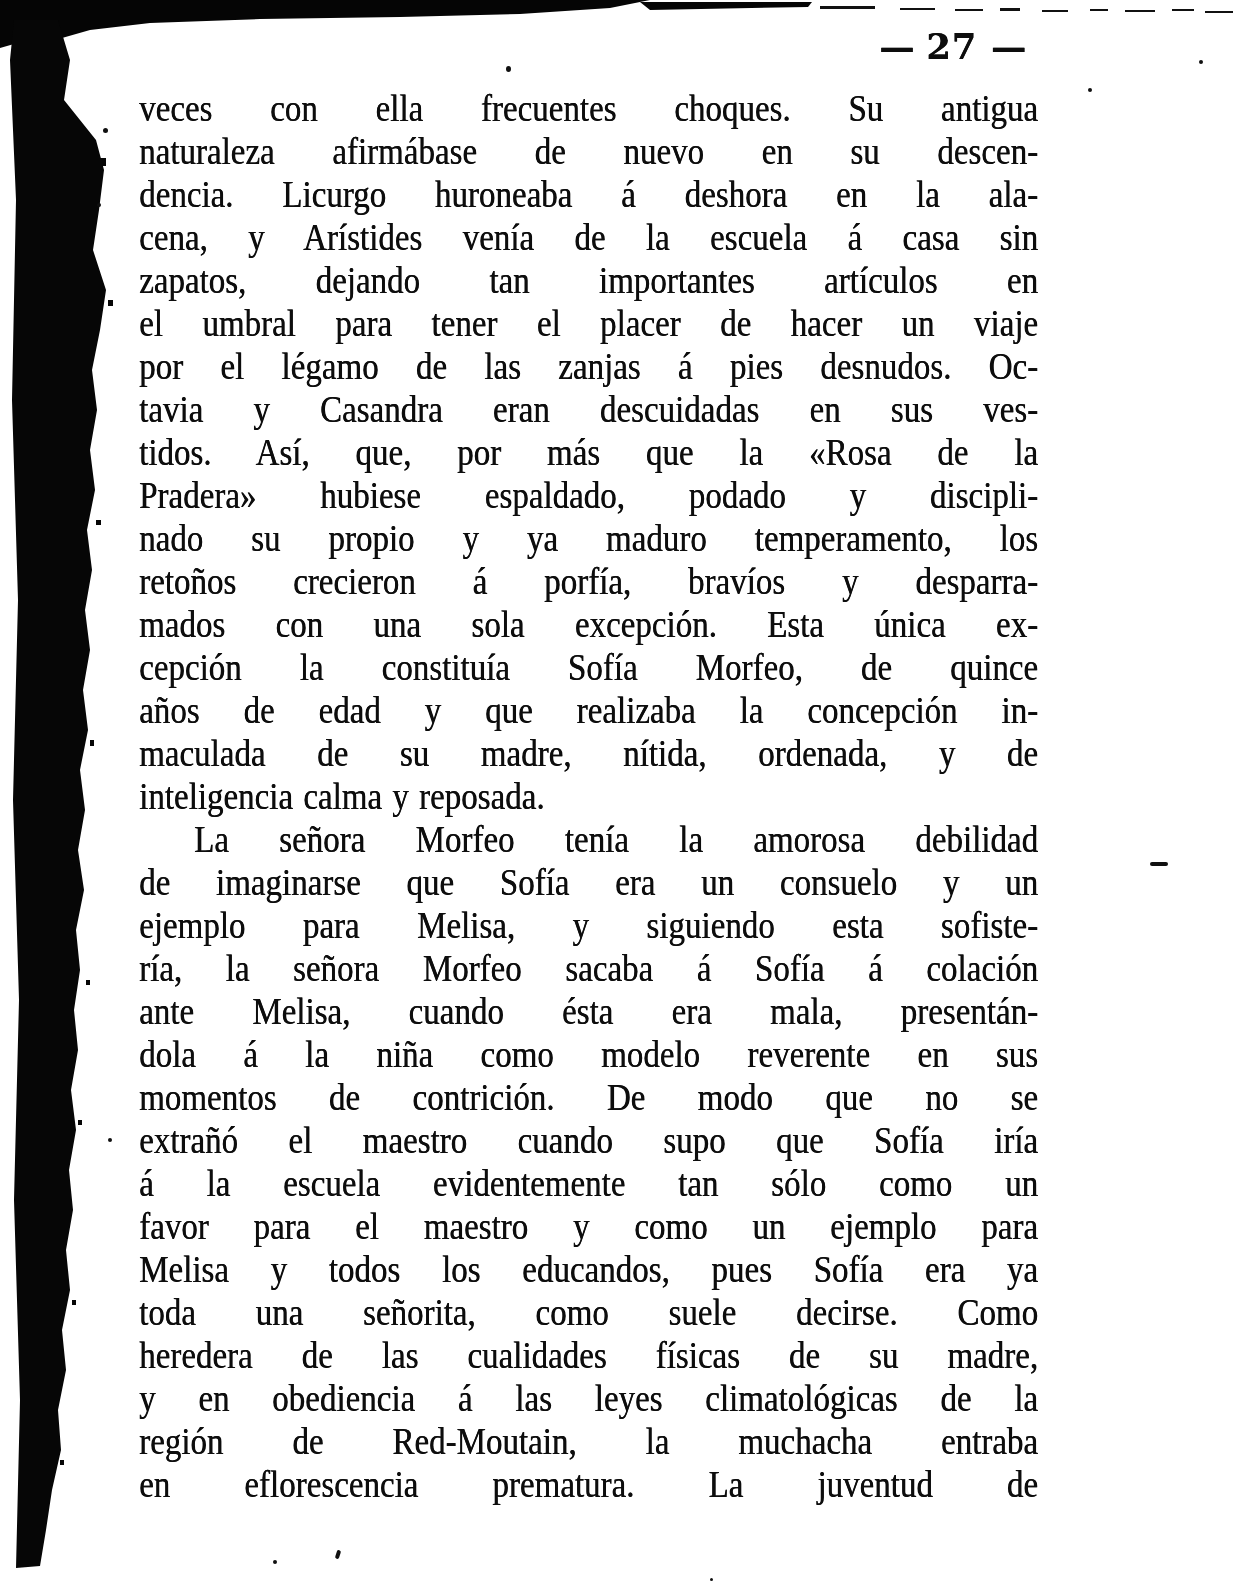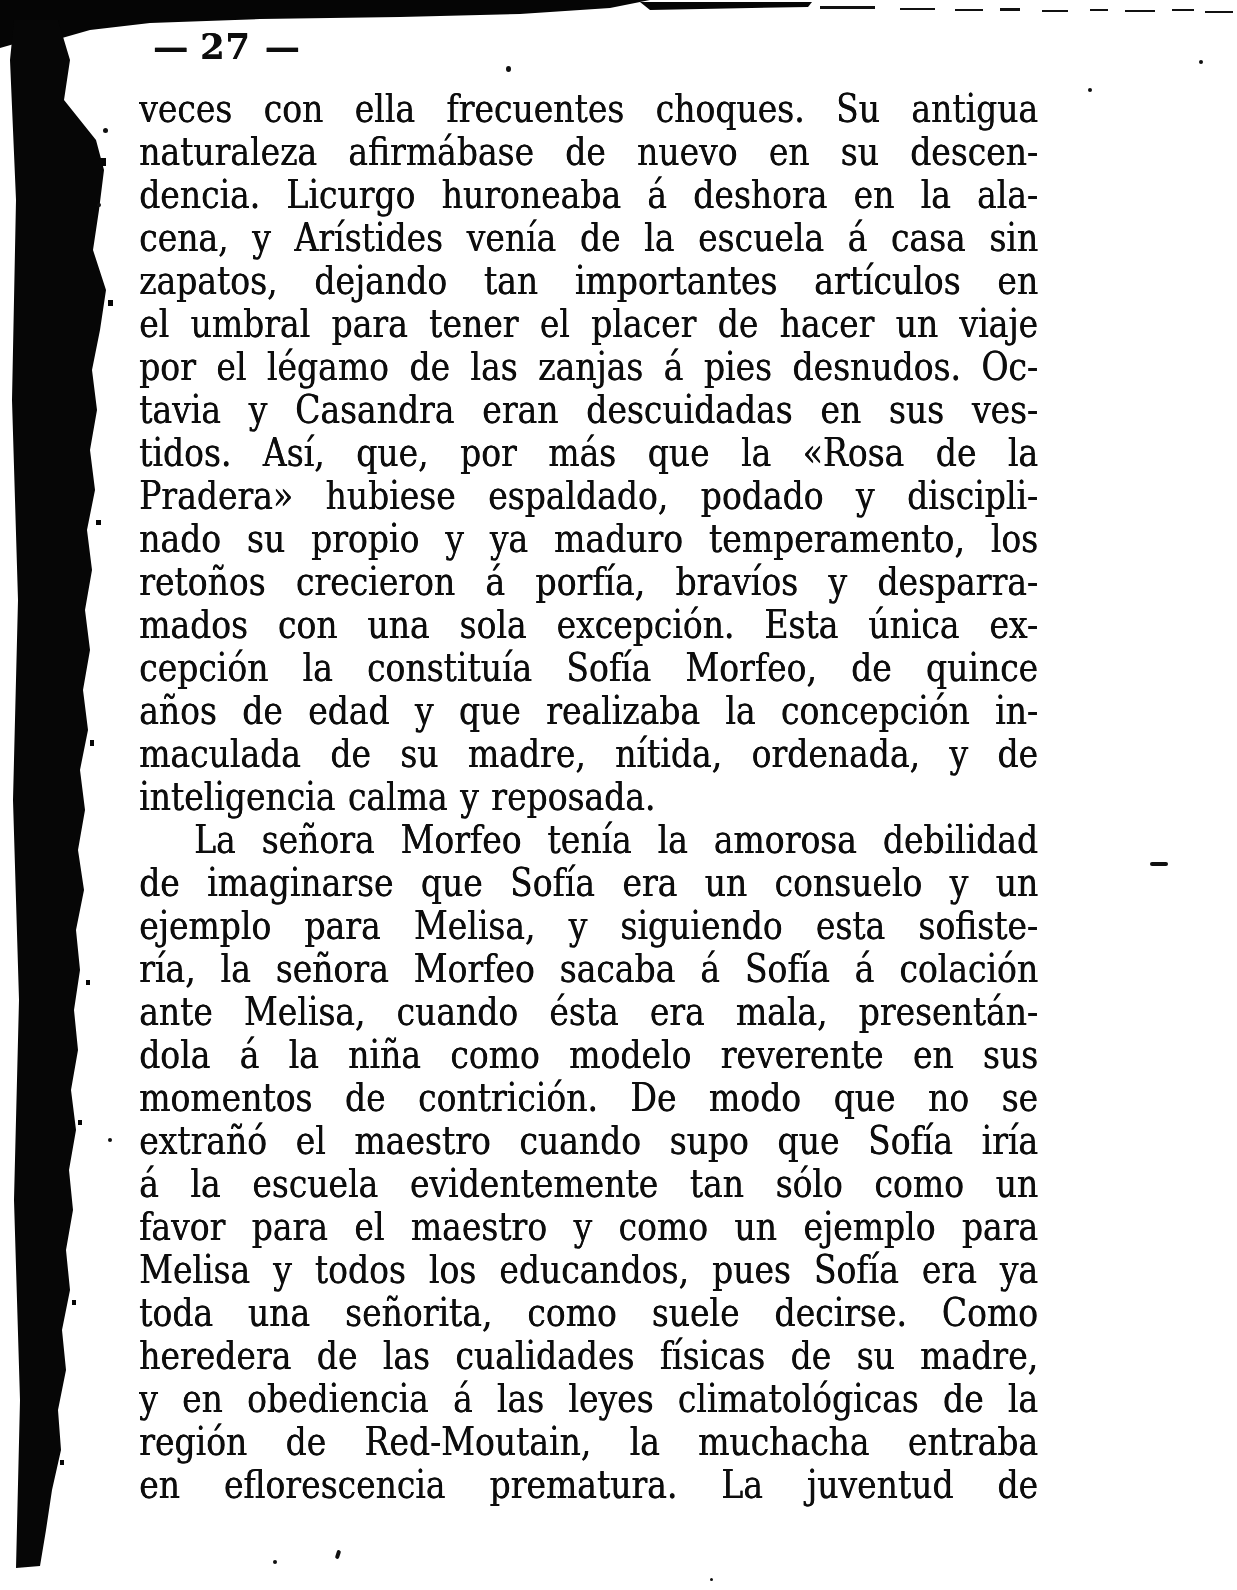--- a/index.html
+++ b/index.html
@@ -15,20 +15,21 @@
     overflow: hidden;
     font-family: "DejaVu Serif", "Liberation Serif", serif;
     color: var(--ink);
   }
   
   .text-block {
     position: absolute;
     left: 139px;
     top: 84px;
     width: 899px;
+    font-family: Liberation Serif, serif;
   }
   .line {
     height: 43px;
     line-height: 43px;
     font-size: 33px;
     overflow: hidden;
     text-align: justify;
     text-align-last: justify;
     transform: scaleY(1.16);
     transform-origin: 0 0;
@@ -37,21 +38,21 @@
     word-spacing: 2px;
   }
   .line.no-stretch { text-align-last: left; }
   .line.indent { text-indent: 55px; }
   
   .running-head {
     position: absolute;
     left: 139px;
     top: 26px;
     width: 899px;
-    text-align: left;
+    text-align: right;
     font-size: 35px;
     font-weight: bold;
     letter-spacing: 1px;
     text-shadow: 0.4px 0 0 currentColor;
   }
   .running-head .dash { margin: 0 14px; letter-spacing: -2px; }
   
   .artifact { position: absolute; pointer-events: none; }
   .speck {
     position: absolute;

